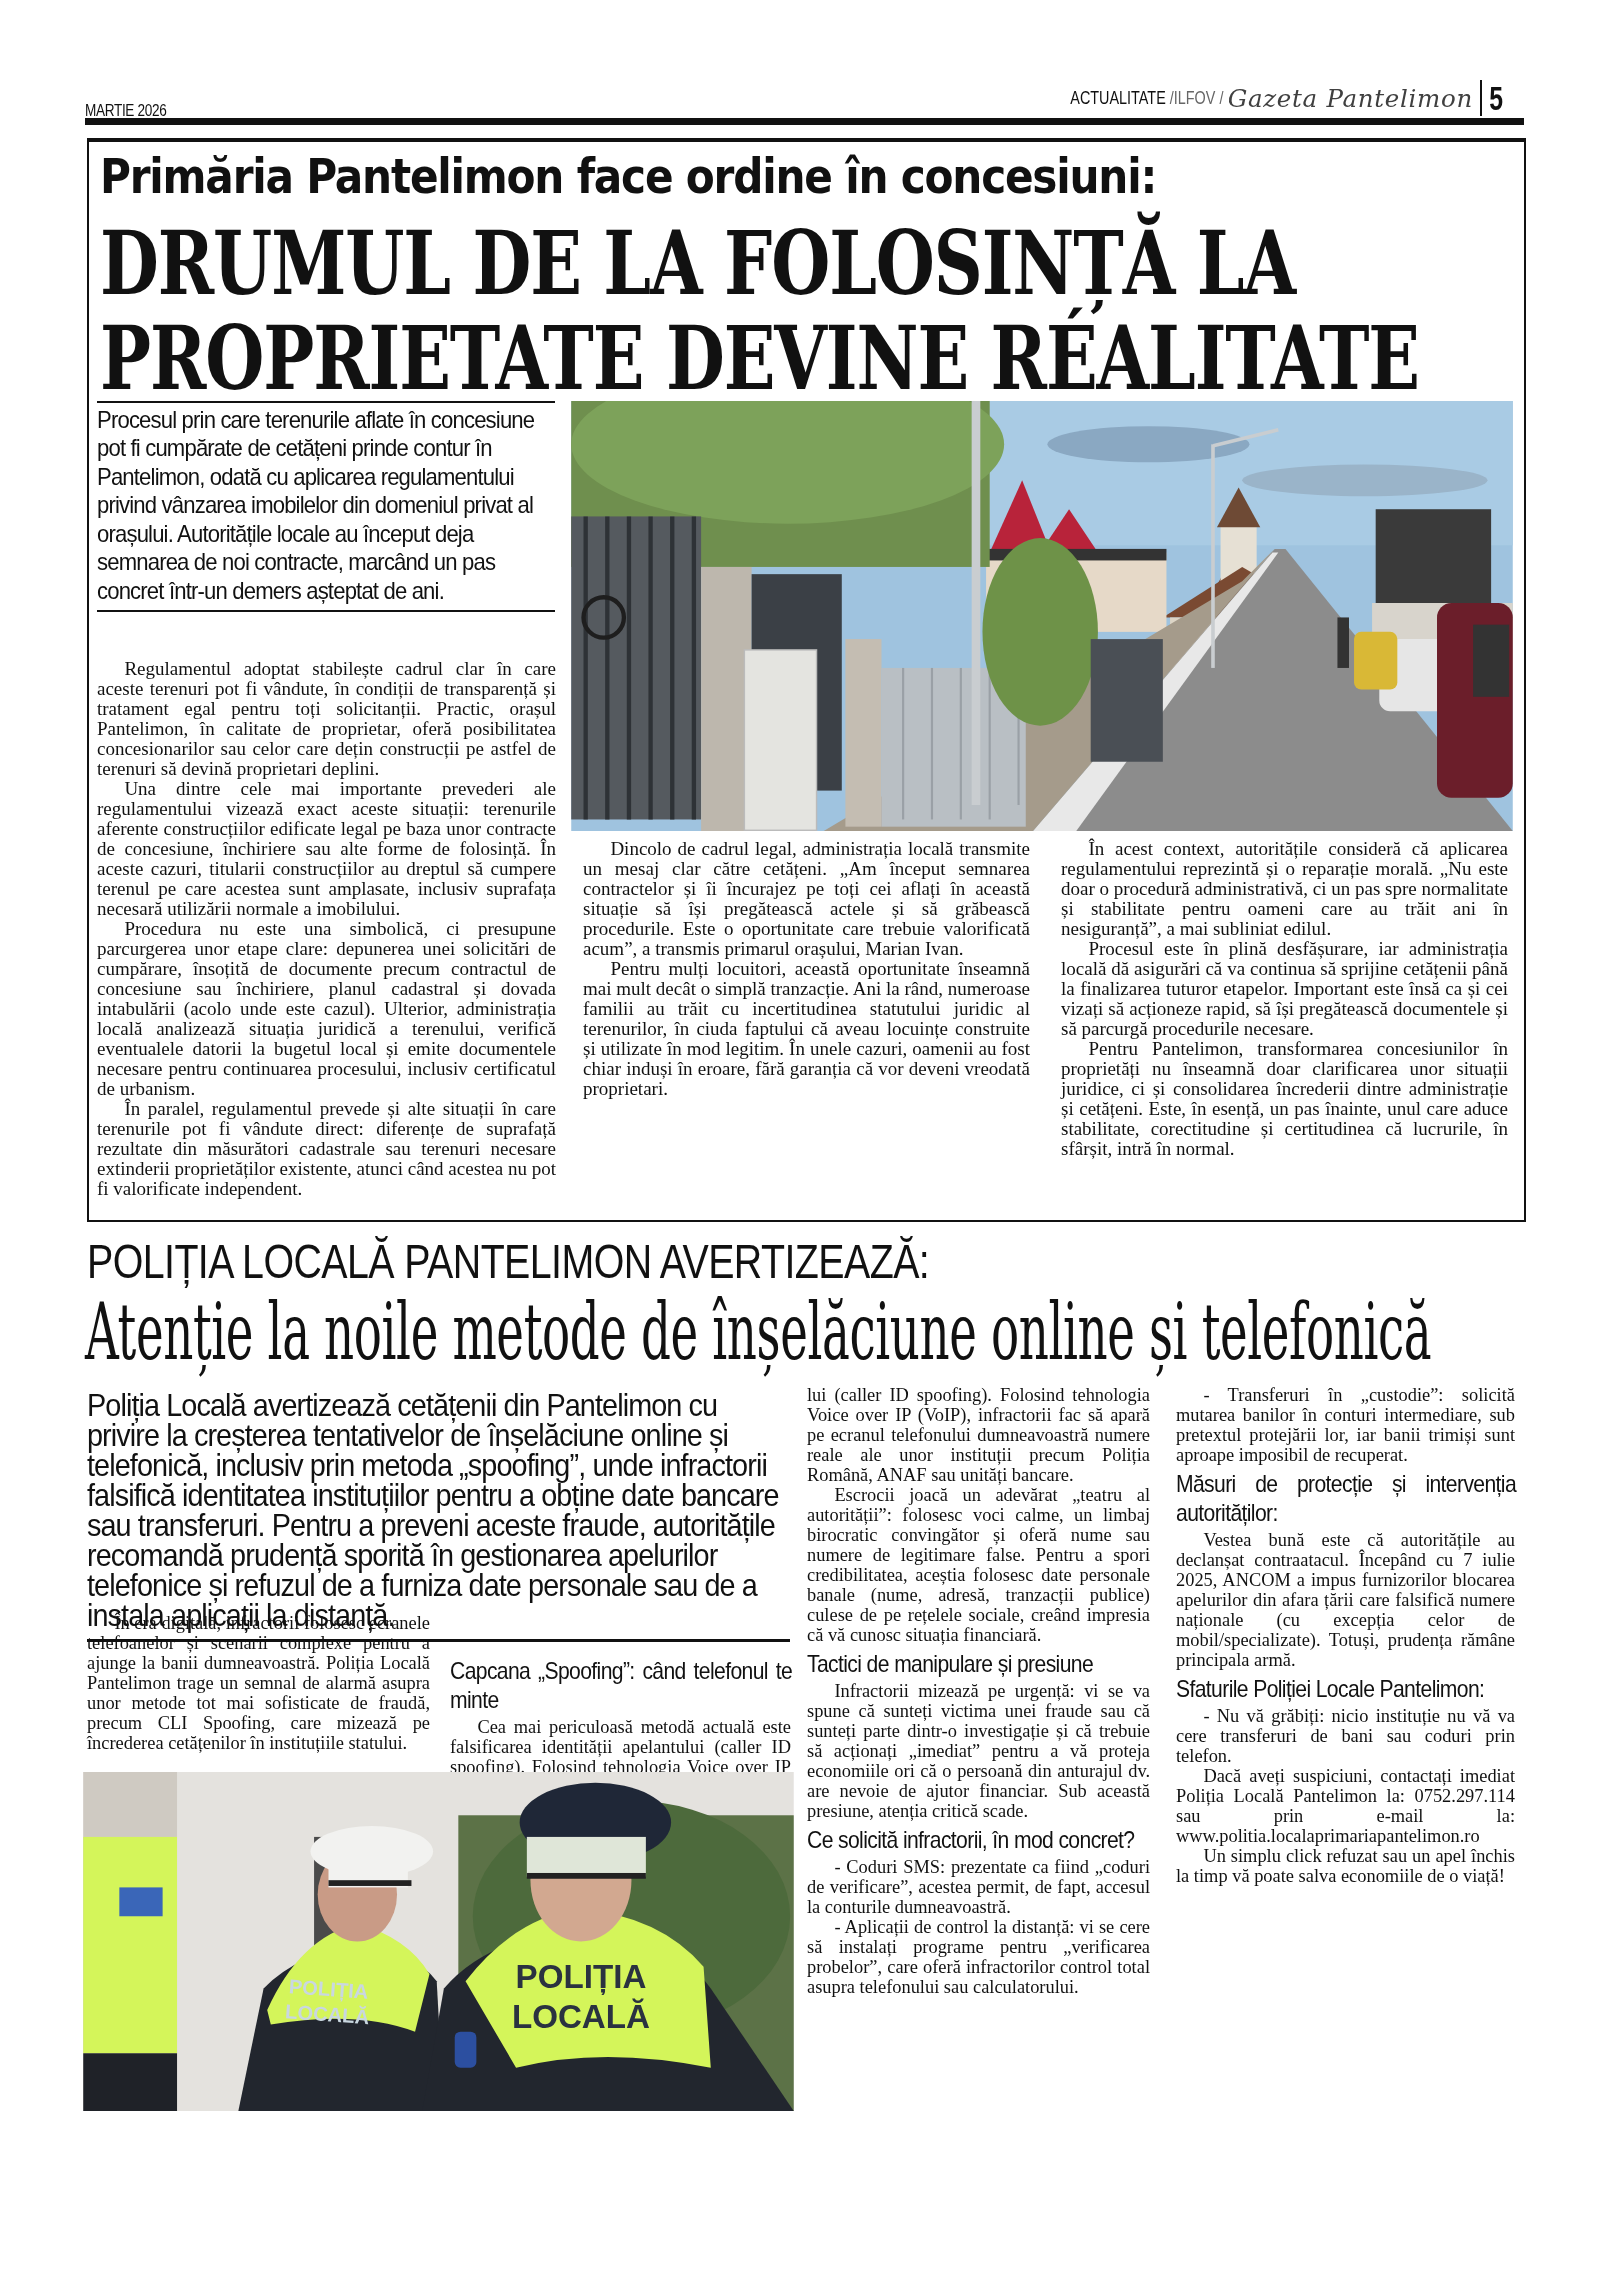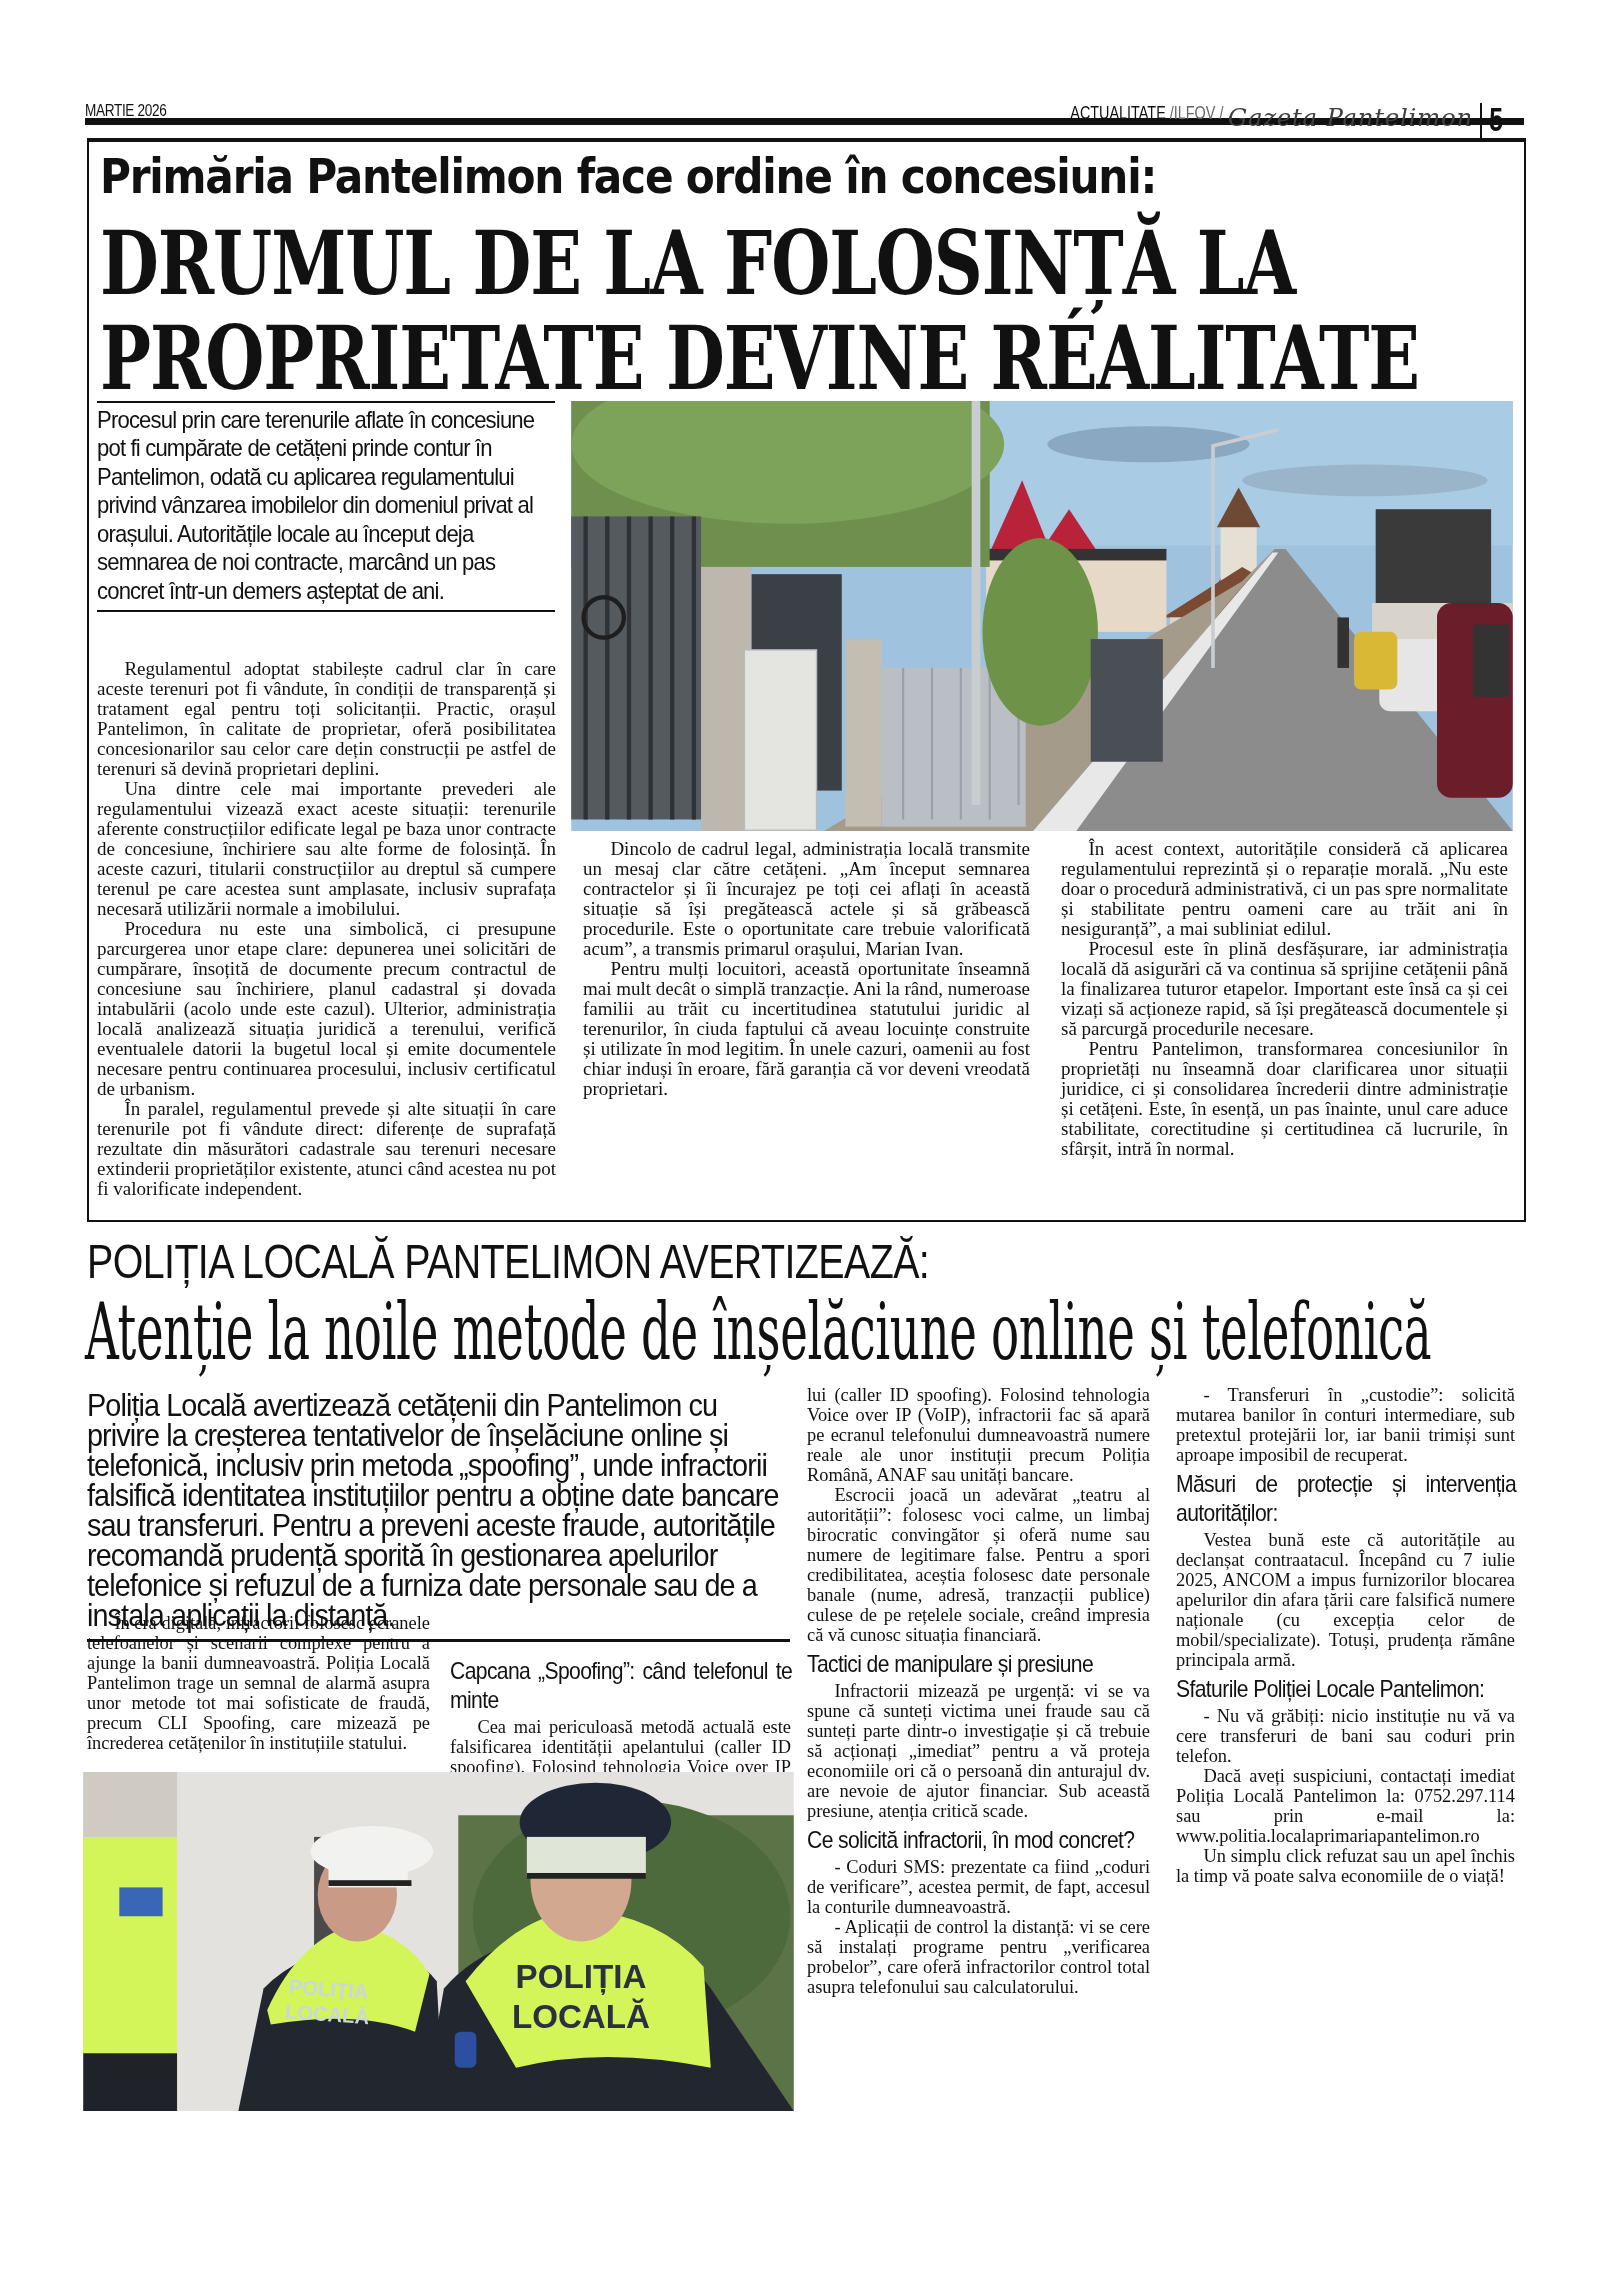--- a/index.html
+++ b/index.html
@@ -2,21 +2,21 @@
 <html style="font-size:11.5px"><head>
 <meta charset="utf-8">
 <style>
   html, body { margin:0; padding:0; background:#ffffff; }
   body { width:1620px; height:2273px; position:relative; overflow:hidden; color:#111; font-family:"Liberation Serif", serif; }
   .abs { position:absolute; }
 
   
   .hdr-date { left:85px; top:102px; font-family:"Liberation Sans", sans-serif; font-size:16px; letter-spacing:-0.4px; transform:scaleX(0.85); transform-origin:left; }
   .hdr-rule { left:85px; top:118px; width:1439px; height:7.2px; background:#111; }
-  .hdr-right { right:115px; top:103px; display:flex; align-items:flex-start; gap:4.3px; }
+  .hdr-right { right:115px; top:80px; display:flex; align-items:center; gap:4.3px; }
   .hdr-section { font-family:"Liberation Sans", sans-serif; font-size:18px; transform:scaleX(0.8); transform-origin:right; white-space:nowrap; }
   .hdr-section .thin { color:#666; }
   .hdr-brand { font-family:"DejaVu Serif", serif; font-style:italic; font-size:24.5px; color:#404040; letter-spacing:0.7px; }
   .hdr-bar { width:2.2px; height:36px; background:#111; margin-left:2.9px; }
   .hdr-page { font-family:"Liberation Sans", sans-serif; font-weight:bold; font-size:33px; transform:scaleX(0.75); line-height:33px; }
 
   
   .frame1 { left:87px; top:138px; width:1439px; height:1084px; border:2.9px solid #111; border-top-width:4.3px; box-sizing:border-box; }
   .kicker1 { left:100px; top:148px; font-family:"DejaVu Sans", sans-serif; font-weight:bold; font-size:48px; letter-spacing:-1.4px; transform:scaleX(0.88); transform-origin:left; white-space:nowrap; }
   .head1 { left:100px; top:216px; font-family:"DejaVu Serif", serif; font-weight:900; font-size:87px; line-height:95px; letter-spacing:-1.4px; transform:scaleX(0.78); transform-origin:left; white-space:nowrap; }

